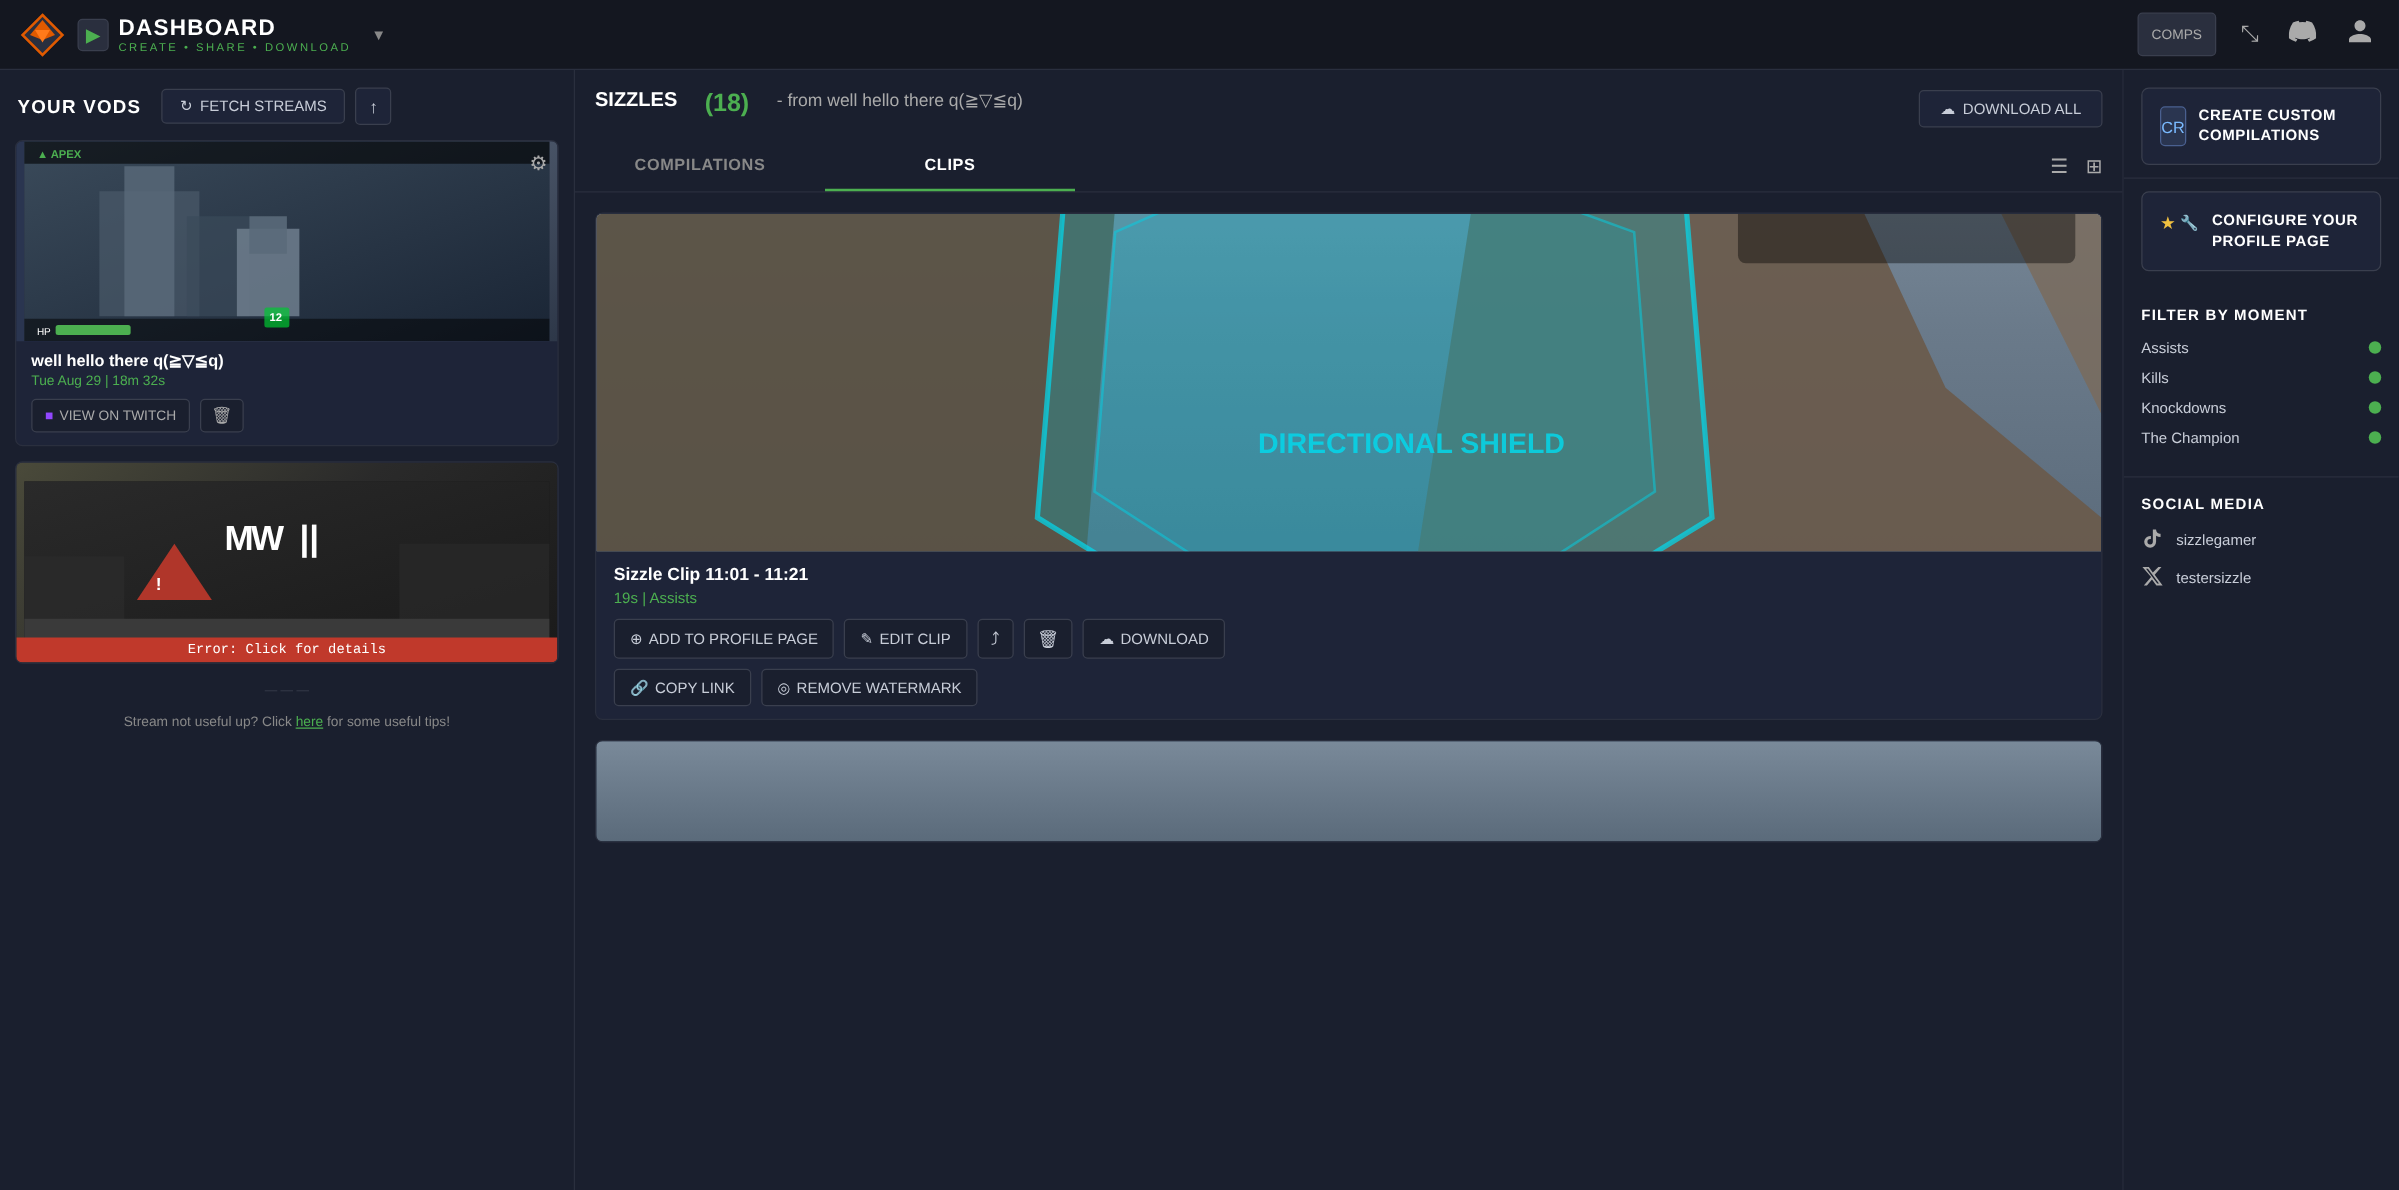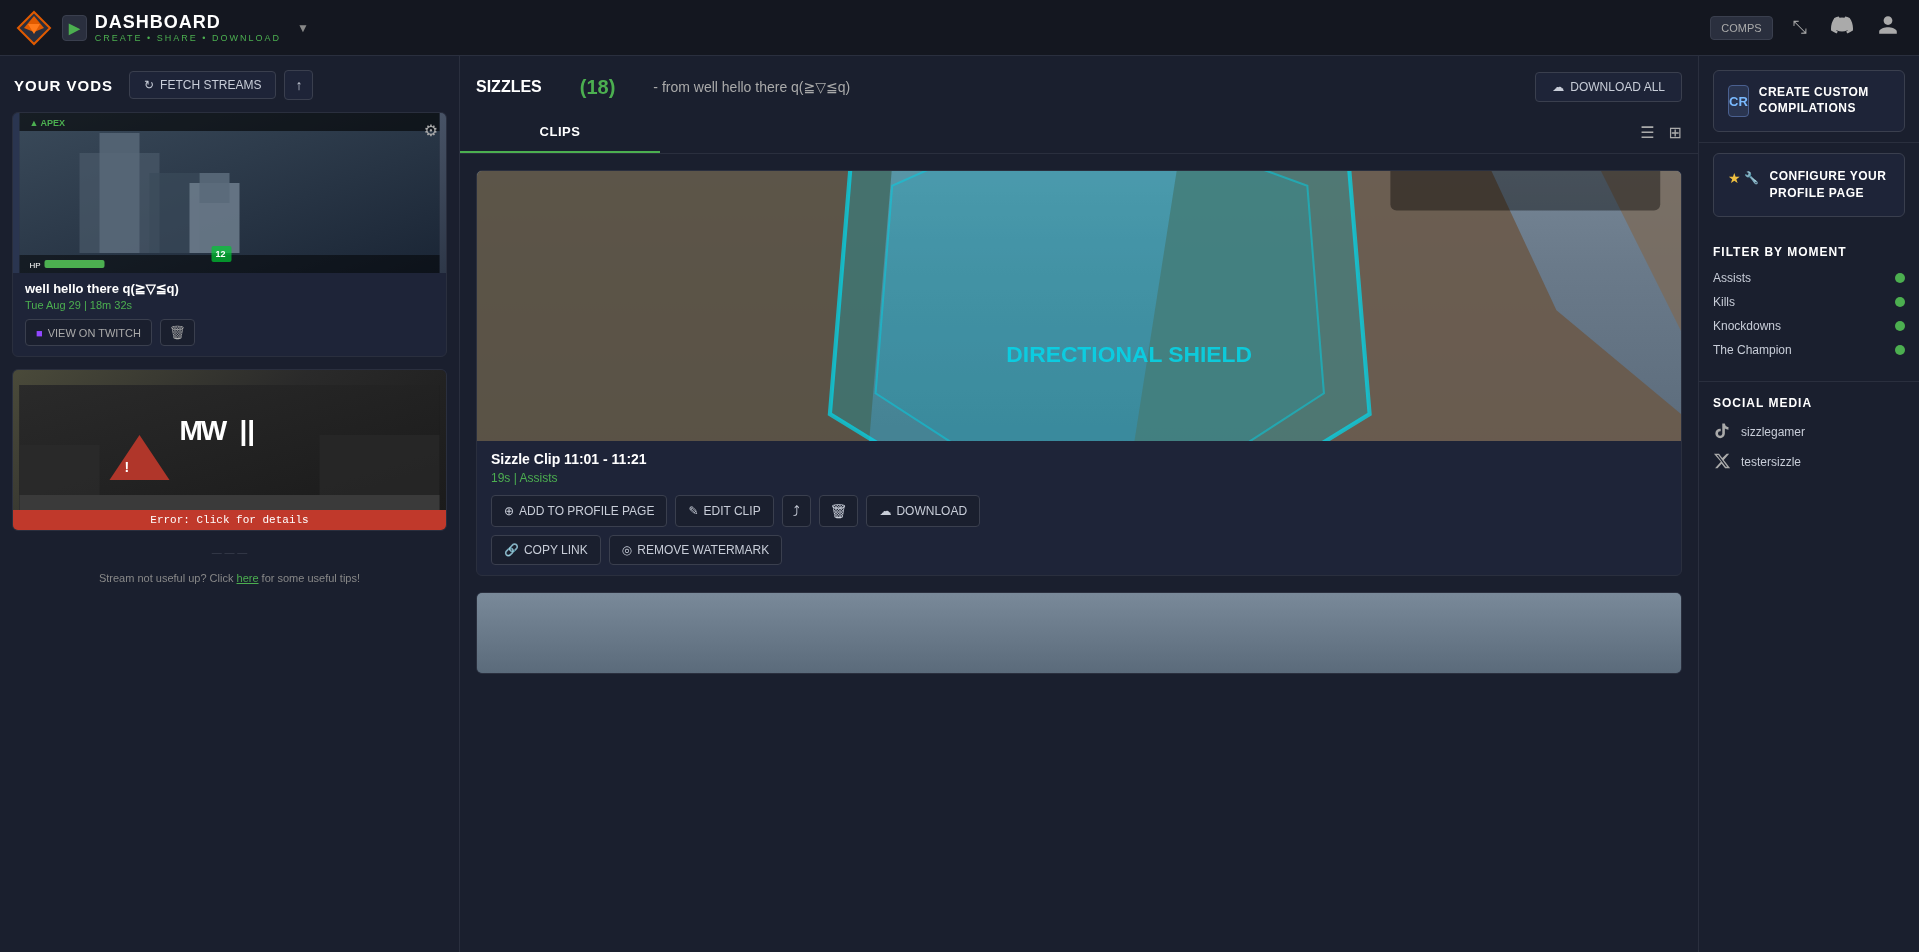--- a/index.html
+++ b/index.html
@@ -43,21 +43,20 @@
       letter-spacing: 2px;
     }
     .topbar-arrow {
       color: #888;
       margin-left: 6px;
       font-size: 12px;
     }
     .topbar-right {
       margin-left: auto;
       display: flex;
-      align-items: center;
       gap: 16px;
     }
     .topbar-btn {
       background: #2a2f3e;
       border: 1px solid #3a3f4e;
       color: #aaa;
       padding: 5px 10px;
       border-radius: 4px;
       cursor: pointer;
       font-size: 11px;
@@ -223,22 +222,20 @@
     .sizzles-panel {
       flex: 1;
       display: flex;
       flex-direction: column;
       background: #1a1f2e;
       border-right: 1px solid #2a2f3e;
     }
     .sizzles-header {
       padding: 16px 16px 0;
       display: flex;
-      align-items: center;
-      gap: 16px;
     }
     .sizzles-title {
       color: #fff;
       font-size: 16px;
       font-weight: 700;
     }
     .sizzles-count {
       color: #4caf50;
       font-size: 20px;
       font-weight: 700;
@@ -379,21 +376,21 @@
       display: flex;
       align-items: center;
       gap: 10px;
       cursor: pointer;
     }
     .cr-badge {
       background: #2a3550;
       border: 1px solid #4a6090;
       color: #7abaff;
       font-size: 13px;
-      font-weight: 700;
+      font-weight: 400;
       width: 32px;
       height: 32px;
       border-radius: 4px;
       display: flex;
       align-items: center;
       justify-content: center;
     }
     .cr-text {
       color: #fff;
       font-size: 12px;
@@ -654,20 +651,21 @@
       <span class="sizzles-title">SIZZLES</span>
       <span class="sizzles-count">(18)</span>
       <span class="sizzles-sub">- from well hello there q(≧▽≦q)</span>
       <button class="download-all-btn">
         <span>☁</span>
         <span>DOWNLOAD ALL</span>
       </button>
     </div>
 
     <div class="sizzles-tabs">
+      <div class="sizzles-tab">COMPILATIONS</div>
       <div class="sizzles-tab active">CLIPS</div>
       <div class="sizzles-view-btns">
         <button class="view-btn">☰</button>
         <button class="view-btn">⊞</button>
       </div>
     </div>
 
     <div class="sizzles-content">
 
       <div class="clip-card">

